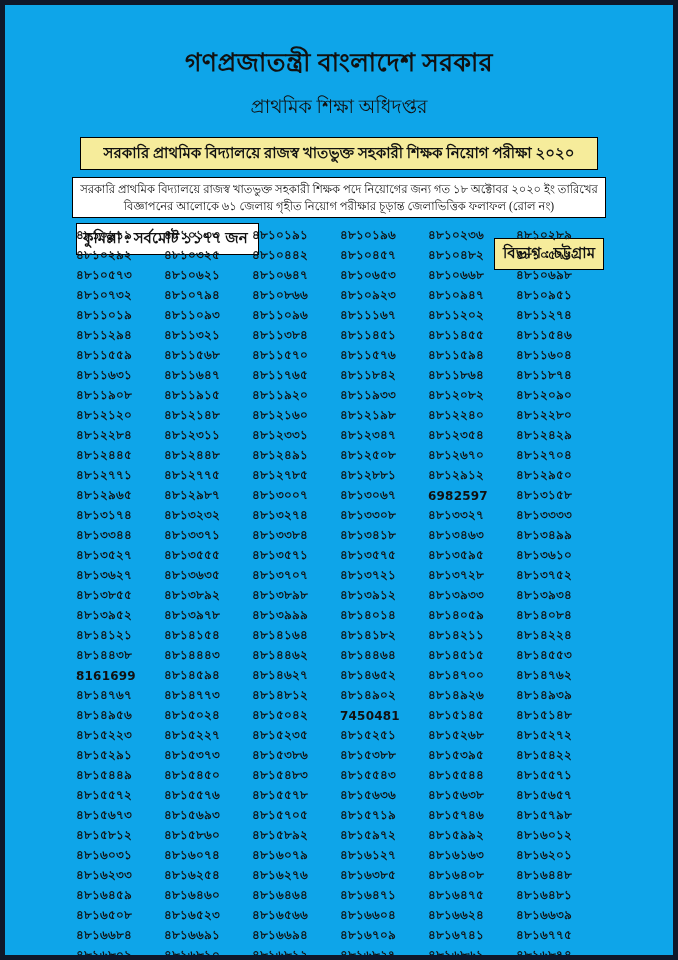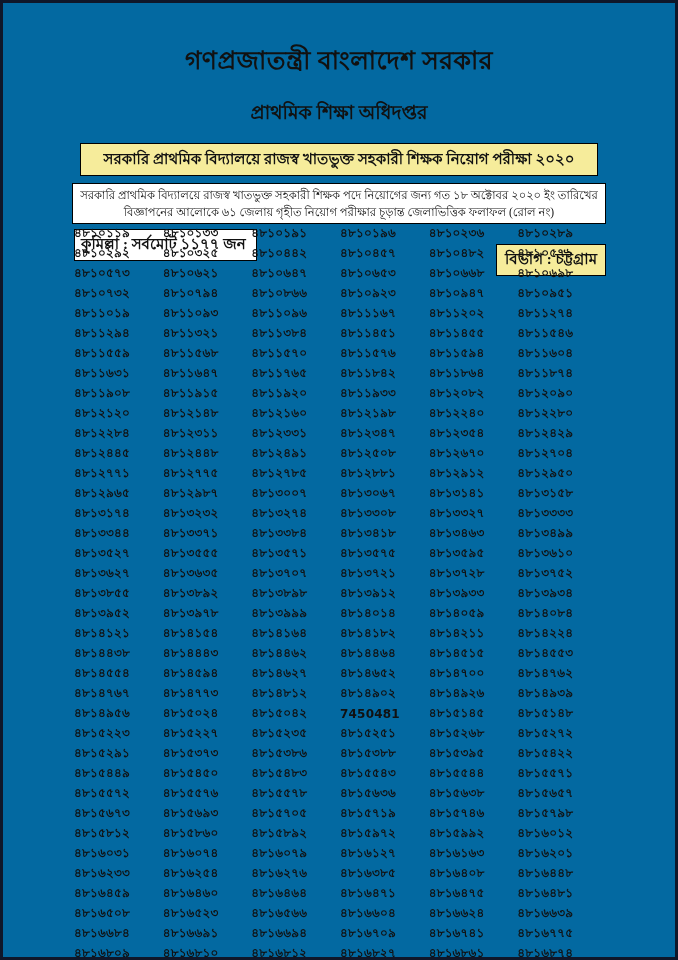--- a/index.html
+++ b/index.html
@@ -1,39 +1,39 @@
 <!DOCTYPE html>
 <html><head>
 <meta charset="utf-8">
 <style>
   html,body{margin:0;padding:0;background:#9a9a9a;}
   .page{
     position:relative;
     width:678px;height:960px;
     margin:0 auto;
-    background:#0369a1;
+    background:#0ea5e9;
     box-sizing:border-box;
-    border:3px solid #0f172a;
+    border:5px solid #0f172a;
     box-shadow:0 0 4px rgba(0,0,0,.35);
     font-family:"Liberation Serif","DejaVu Sans",serif;
     color:#111111;
     overflow:hidden;
   }
   .title-main{
     margin-top:38px;
     text-align:center;
     font-size:25px;
     font-weight:bold;
     letter-spacing:.5px;
   }
   .title-sub{
-    margin-top:14px;
+    margin-top:6px;
     text-align:center;
     font-size:19px;
-    font-weight:bold;
+    font-weight:normal;
   }
   .exam-box{
     margin:13px auto 0 auto;
     width:508px;
     border:1px solid #000;
     background:#f6ec9b;
     text-align:center;
     font-size:15px;
     font-weight:bold;
     padding:3px 4px;
@@ -190,21 +190,21 @@
       <div class="roll-cell">৪৮১২৭৭১</div>
       <div class="roll-cell">৪৮১২৭৭৫</div>
       <div class="roll-cell">৪৮১২৭৮৫</div>
       <div class="roll-cell">৪৮১২৮৮১</div>
       <div class="roll-cell">৪৮১২৯১২</div>
       <div class="roll-cell">৪৮১২৯৫০</div>
       <div class="roll-cell">৪৮১২৯৬৫</div>
       <div class="roll-cell">৪৮১২৯৮৭</div>
       <div class="roll-cell">৪৮১৩০০৭</div>
       <div class="roll-cell">৪৮১৩০৬৭</div>
-      <div class="roll-cell">৪৮১৩১৪১</div>
+      <div class="roll-cell">6982597</div>
       <div class="roll-cell">৪৮১৩১৫৮</div>
       <div class="roll-cell">৪৮১৩১৭৪</div>
       <div class="roll-cell">৪৮১৩২৩২</div>
       <div class="roll-cell">৪৮১৩২৭৪</div>
       <div class="roll-cell">৪৮১৩৩০৮</div>
       <div class="roll-cell">৪৮১৩৩২৭</div>
       <div class="roll-cell">৪৮১৩৩৩৩</div>
       <div class="roll-cell">৪৮১৩৩৪৪</div>
       <div class="roll-cell">৪৮১৩৩৭১</div>
       <div class="roll-cell">৪৮১৩৩৮৪</div>
@@ -240,21 +240,21 @@
       <div class="roll-cell">৪৮১৪১৬৪</div>
       <div class="roll-cell">৪৮১৪১৮২</div>
       <div class="roll-cell">৪৮১৪২১১</div>
       <div class="roll-cell">৪৮১৪২২৪</div>
       <div class="roll-cell">৪৮১৪৪৩৮</div>
       <div class="roll-cell">৪৮১৪৪৪৩</div>
       <div class="roll-cell">৪৮১৪৪৬২</div>
       <div class="roll-cell">৪৮১৪৪৬৪</div>
       <div class="roll-cell">৪৮১৪৫১৫</div>
       <div class="roll-cell">৪৮১৪৫৫৩</div>
-      <div class="roll-cell">৪৮১৪৫৫৪</div>
+      <div class="roll-cell">8161699</div>
       <div class="roll-cell">৪৮১৪৫৯৪</div>
       <div class="roll-cell">৪৮১৪৬২৭</div>
       <div class="roll-cell">৪৮১৪৬৫২</div>
       <div class="roll-cell">৪৮১৪৭০০</div>
       <div class="roll-cell">৪৮১৪৭৬২</div>
       <div class="roll-cell">৪৮১৪৭৬৭</div>
       <div class="roll-cell">৪৮১৪৭৭৩</div>
       <div class="roll-cell">৪৮১৪৮১২</div>
       <div class="roll-cell">৪৮১৪৯০২</div>
       <div class="roll-cell">৪৮১৪৯২৬</div>

